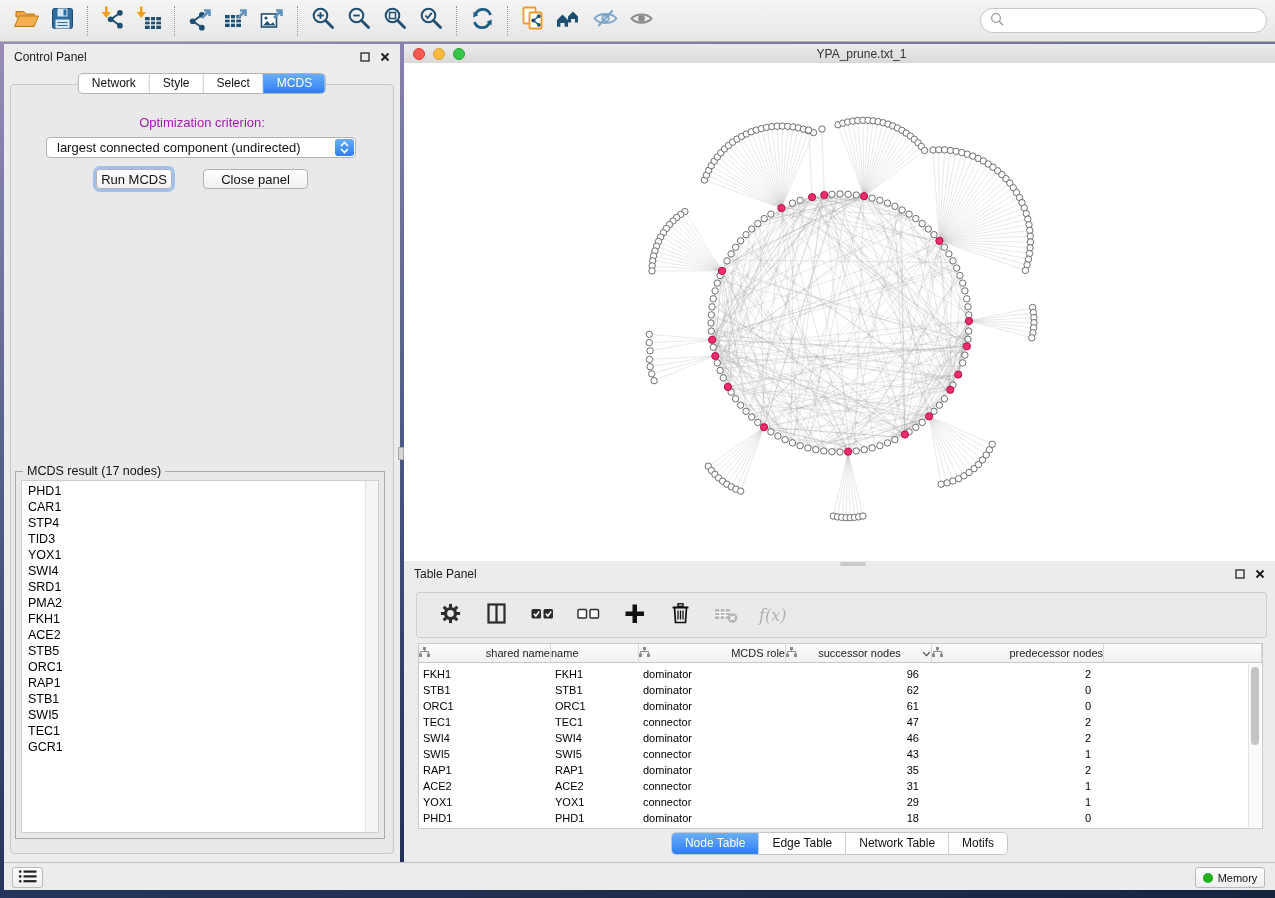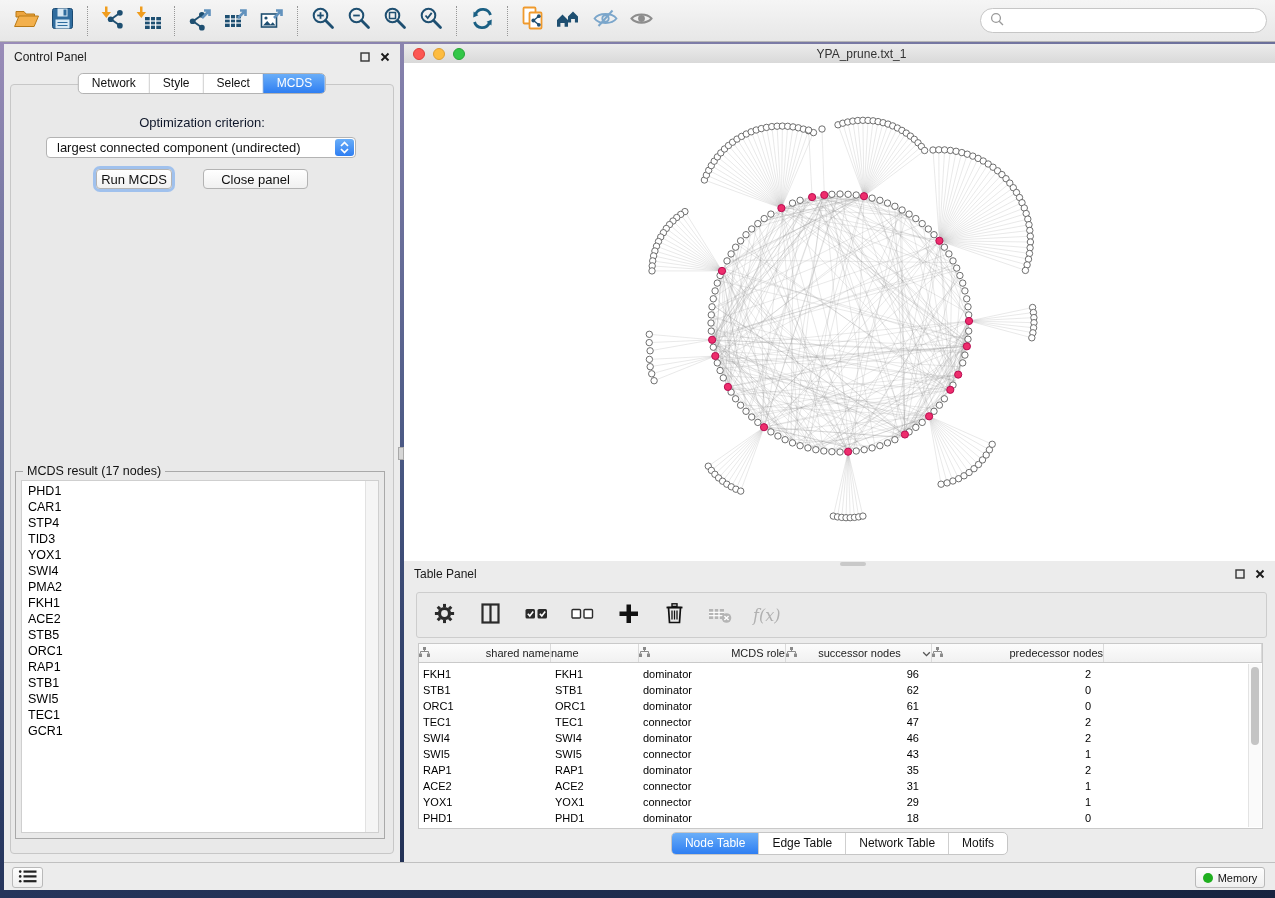--- a/index.html
+++ b/index.html
@@ -21,21 +21,21 @@
   .cp-header{height:26px;display:flex;align-items:center;padding:0 10px;font-size:12px;color:#1b1b1b;}
   .win-btns{margin-left:auto;display:flex;gap:9px;align-items:center;}
   .win-btn{width:11px;height:11px;display:flex;align-items:center;justify-content:center;}
   .cp-body{position:absolute;left:6px;right:6px;top:40px;bottom:8px;background:#e9e9e9;
     border:1px solid #c7c7c7;border-radius:4px;}
   .seg-tabs{position:absolute;top:29px;left:50%;transform:translateX(-50%);display:flex;height:19px;
     background:#fff;border:1px solid #b3b3b3;border-radius:5px;overflow:hidden;z-index:3;}
   .seg{padding:0 13px;font-size:12px;line-height:19px;color:#111;border-left:1px solid #cfcfcf;white-space:nowrap;}
   .seg:first-child{border-left:none;}
   .seg.active{background:linear-gradient(#6aaef8,#2e7ef2);color:#fff;border-left-color:#4a8be0;}
-  .opt-label{position:absolute;top:30px;left:0;right:0;text-align:center;font-size:13px;color:#0f172a;}
+  .opt-label{position:absolute;top:30px;left:0;right:0;text-align:center;font-size:13px;color:#a21caf;}
   .dropdown{position:absolute;left:35px;top:52px;width:310px;height:21px;box-sizing:border-box;background:#fff;
     border:1px solid #b3b3b3;border-radius:4px;font-size:13px;display:flex;align-items:center;padding-left:10px;color:#111;}
   .dd-stepper{position:absolute;right:1px;top:1px;bottom:1px;width:19px;border-radius:3px;
     background:linear-gradient(#6aaef8,#2e7ef2);display:flex;align-items:center;justify-content:center;}
   .btn{position:absolute;height:20px;box-sizing:border-box;background:linear-gradient(#ffffff,#f0f0f0);
     border:1px solid #b3b3b3;border-radius:4px;font-size:13px;font-family:"Liberation Sans",sans-serif;color:#111;padding:0;}
   .btn.run{left:85px;top:84px;width:76px;box-shadow:0 0 0 3px rgba(100,160,240,.55);}
   .btn.closep{left:192px;top:84px;width:105px;}
   .group{position:absolute;left:4px;top:386px;width:370px;height:368px;border:1px solid #a9a9a9;box-sizing:border-box;}
   .group-legend{position:absolute;top:-8px;left:7px;background:#e9e9e9;padding:0 4px;font-size:12.5px;color:#111;}
@@ -50,21 +50,21 @@
   .lights{display:flex;gap:8px;margin-left:9px;}
   .light{width:12px;height:12px;border-radius:50%;box-sizing:border-box;}
   .nw-title{position:absolute;left:0;right:0;text-align:center;font-size:12px;color:#333;padding-left:44px;}
   .nw-canvas{position:absolute;left:0;right:0;top:19px;bottom:0;background:#fff;}
   .v-grip{position:absolute;left:-6px;top:403px;width:6px;height:13px;background:#d6d6d6;border:1px solid #a9a9a9;box-sizing:border-box;}
   
   .table-panel{position:absolute;left:404px;top:561px;width:871px;height:301px;background:#ececec;box-sizing:border-box;}
   .tp-header{height:26px;display:flex;align-items:center;padding:0 10px;font-size:12px;color:#1b1b1b;}
   .h-grip{position:absolute;top:1px;left:50%;width:26px;height:4px;background:#c9c9c9;border-radius:2px;}
   .tp-toolbar{position:absolute;left:12px;right:8px;top:31px;height:46px;box-sizing:border-box;background:#eaeaea;
-    border:1px solid #cdcdcd;border-radius:3px;display:flex;align-items:center;padding:0 14px;gap:19px;}
+    border:1px solid #cdcdcd;border-radius:3px;display:flex;align-items:center;padding:0 20px;gap:19px;}
   .tp-btn{display:flex;align-items:center;justify-content:center;height:30px;}
   .fx{font-family:"DejaVu Serif",serif;font-style:italic;font-size:16px;color:#b0b0b0;}
   .table-wrap{position:absolute;left:14px;right:12px;top:82px;height:186px;background:#fff;border:1px solid #c9c9c9;box-sizing:border-box;}
   .thead{display:flex;height:18px;background:linear-gradient(#fcfcfc,#f1f1f1);border-bottom:1px solid #c9c9c9;}
   .th{box-sizing:border-box;border-right:1px solid #dadada;display:flex;align-items:center;justify-content:space-between;
     gap:5px;font-size:11px;color:#222;white-space:nowrap;overflow:hidden;}
   .tbody{padding-top:3px;}
   .trow{display:flex;height:16px;align-items:center;}
   .td{box-sizing:border-box;font-size:11px;color:#000;white-space:nowrap;overflow:hidden;padding-left:4px;}
   .td.num{text-align:right;padding-right:13px;padding-left:0;}
@@ -286,20 +286,21 @@
       <div class="group">
         <span class="group-legend">MCDS result (17 nodes)</span>
         <div class="result-list" id="resultList">
           <div class="result-scroll"></div>
         <div class="result-item">PHD1</div>
             <div class="result-item">CAR1</div>
             <div class="result-item">STP4</div>
             <div class="result-item">TID3</div>
             <div class="result-item">YOX1</div>
             <div class="result-item">SWI4</div>
+            <div class="result-item">SRD1</div>
             <div class="result-item">PMA2</div>
             <div class="result-item">FKH1</div>
             <div class="result-item">ACE2</div>
             <div class="result-item">STB5</div>
             <div class="result-item">ORC1</div>
             <div class="result-item">RAP1</div>
             <div class="result-item">STB1</div>
             <div class="result-item">SWI5</div>
             <div class="result-item">TEC1</div>
             <div class="result-item">GCR1</div>

